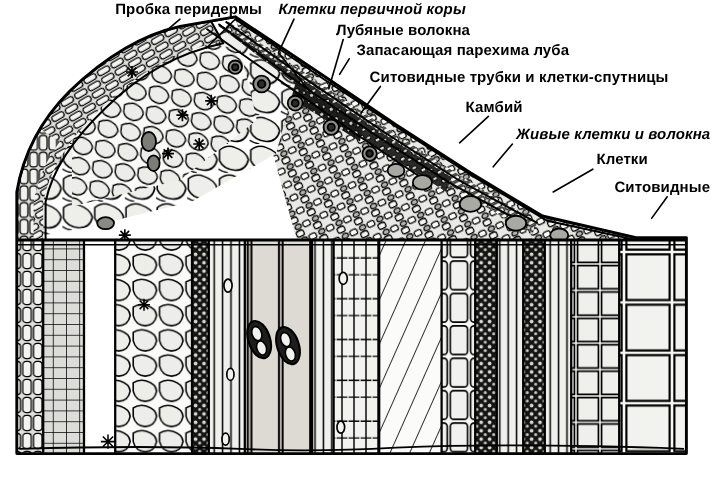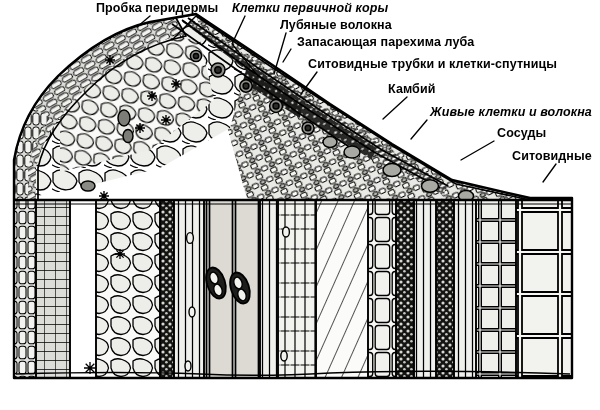--- a/index.html
+++ b/index.html
@@ -300,17 +300,17 @@
   </svg>
 
   <div id="labels">
       <div class="lbl" style="left: 96px; top: 2px;">Пробка перидермы</div>
       <div class="lbl" style="left: 232px; top: 2px; font-style: italic;">Клетки первичной коры</div>
       <div class="lbl" style="left: 280px; top: 19px;">Лубяные волокна</div>
       <div class="lbl" style="left: 297px; top: 36px;">Запасающая парехима луба</div>
       <div class="lbl" style="left: 308px; top: 58px;">Ситовидные трубки и клетки-спутницы</div>
       <div class="lbl" style="left: 388px; top: 83px;">Камбий</div>
       <div class="lbl" style="left: 430px; top: 106px; font-style: italic;">Живые клетки и волокна</div>
-      <div class="lbl" style="left: 497px; top: 127px;">Сосуды</div>
+      <div class="lbl" style="left: 497px; top: 127px;">Клетки</div>
       <div class="lbl" style="left: 512px; top: 150px;">Ситовидные</div>
     </div>
 
 </div>
 
 </body></html>

